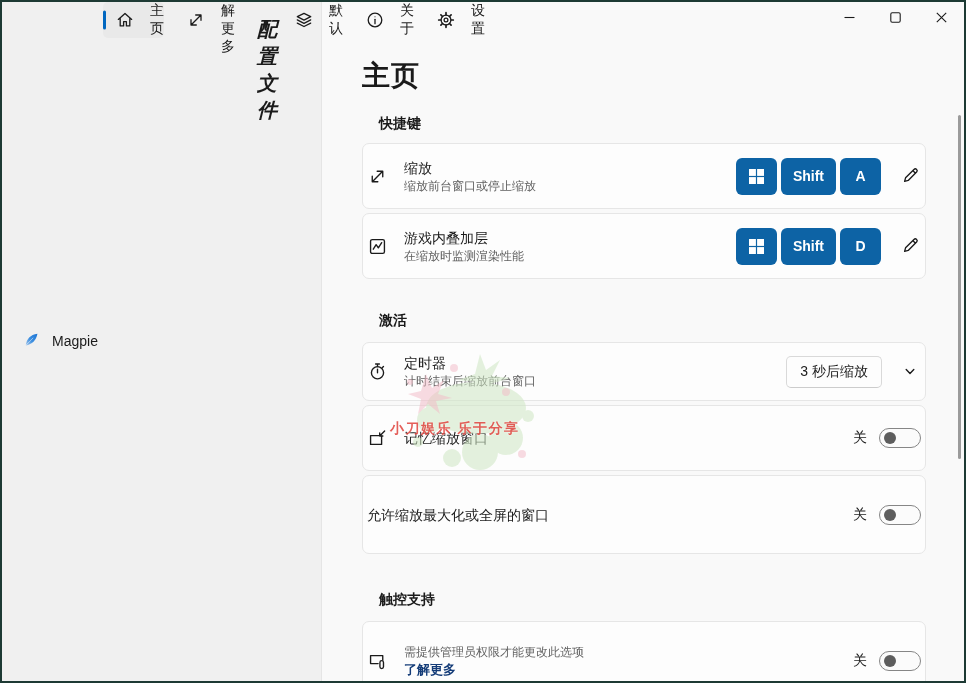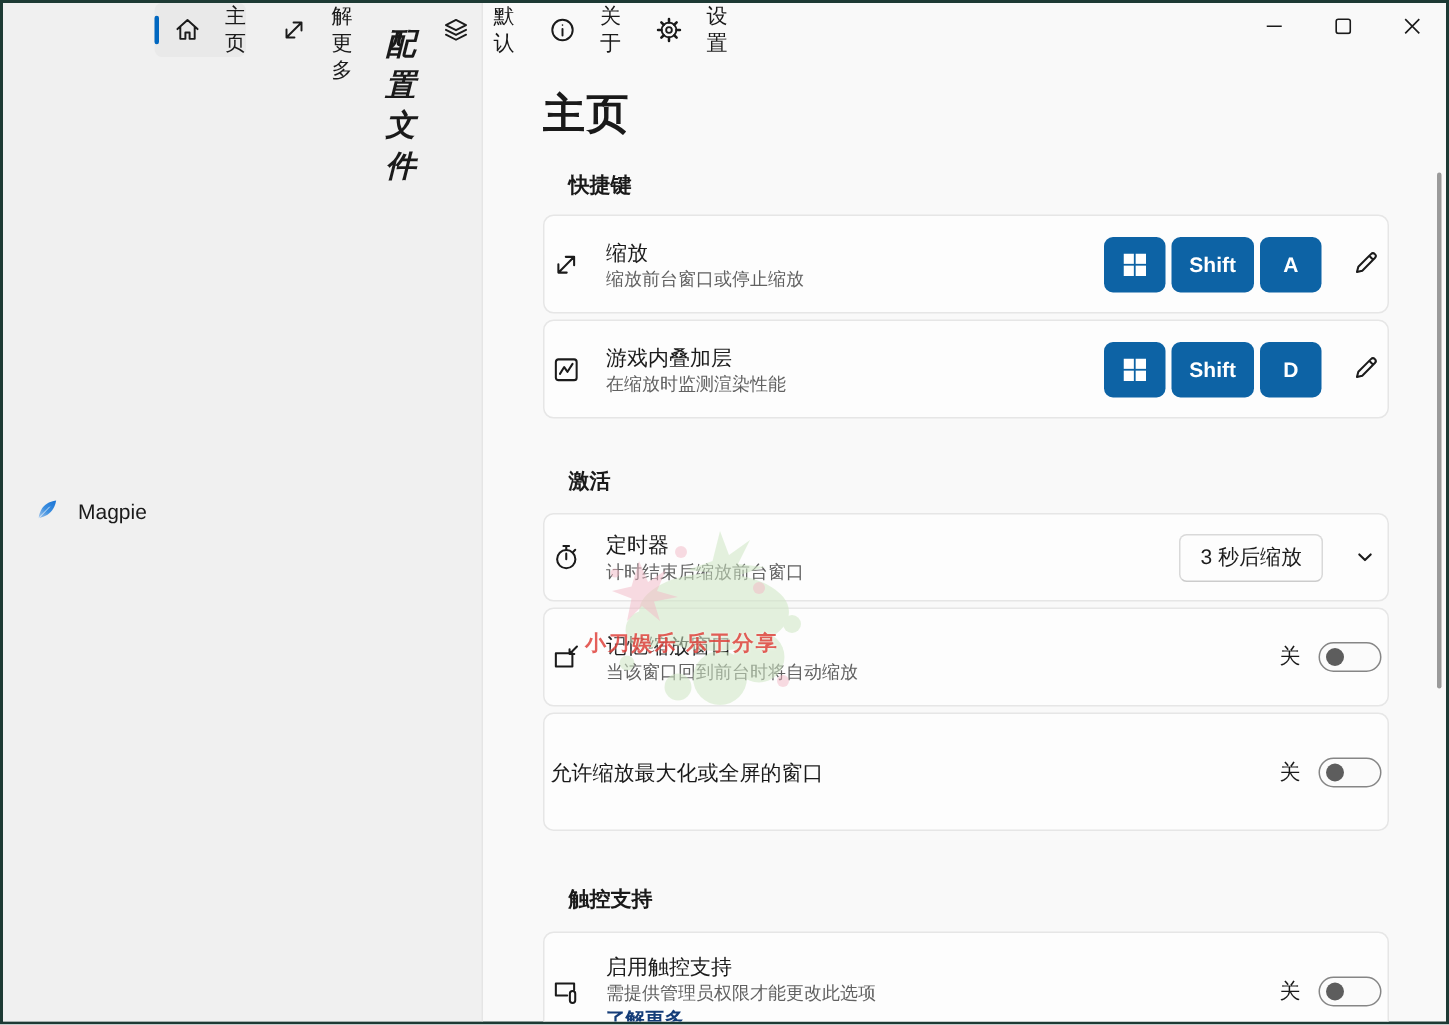--- a/index.html
+++ b/index.html
@@ -300,21 +300,20 @@
     </div>
 
     <div class="card">
       <span class="lead-ic">
         <svg class="oi" viewBox="0 0 20 20" width="21" height="21">
           <path d="M3.4 7.2 H13.9 V15.6 H3.4 Z M16.8 2.9 L12.1 7.6 M12.1 7.6 H15.1 M12.1 7.6 V4.6"></path>
         </svg>
       </span>
       <div class="card-text">
         <div class="card-title">记忆缩放窗口</div>
-        <div class="card-sub">当该窗口回到前台时将自动缩放</div>
       </div>
       <div class="toggle-wrap">
         <span class="toggle-label">关</span>
         <div class="toggle">
             <div class="knob"></div>
           </div>
       </div>
     </div>
 
     <div class="card" style="height:79px;">
@@ -332,21 +331,20 @@
     <div class="section-h sp2">触控支持</div>
 
     <div class="card tall">
       <span class="lead-ic">
         <svg class="oi" viewBox="0 0 20 20" width="21" height="21">
           <path d="M10.6 12 H3.4 V4.4 H15 V8.6"></path>
           <rect x="12.3" y="9.2" width="3.4" height="7.6" rx="1.7"></rect>
         </svg>
       </span>
       <div class="card-text">
-        <div class="card-title">启用触控支持</div>
         <div class="card-sub">需提供管理员权限才能更改此选项</div>
         <span class="card-link">了解更多</span>
       </div>
       <div class="toggle-wrap">
         <span class="toggle-label">关</span>
         <div class="toggle">
             <div class="knob"></div>
           </div>
       </div>
     </div>

